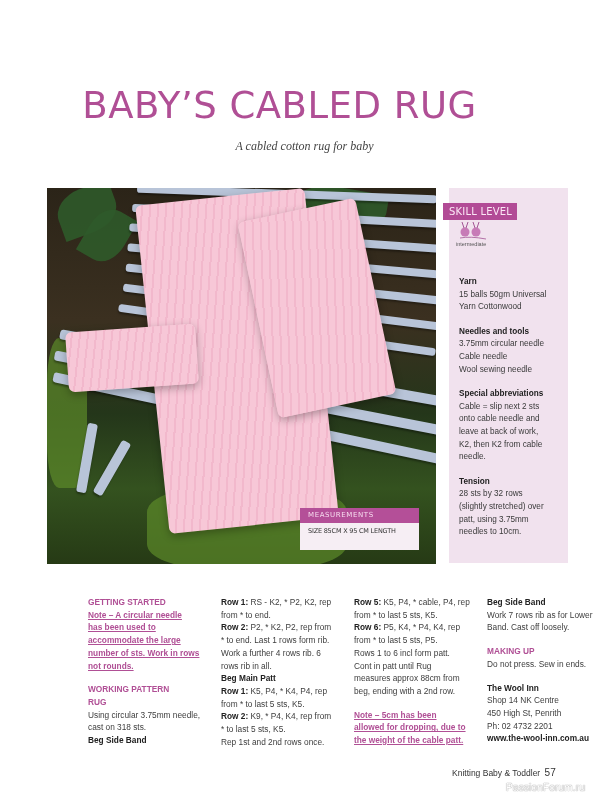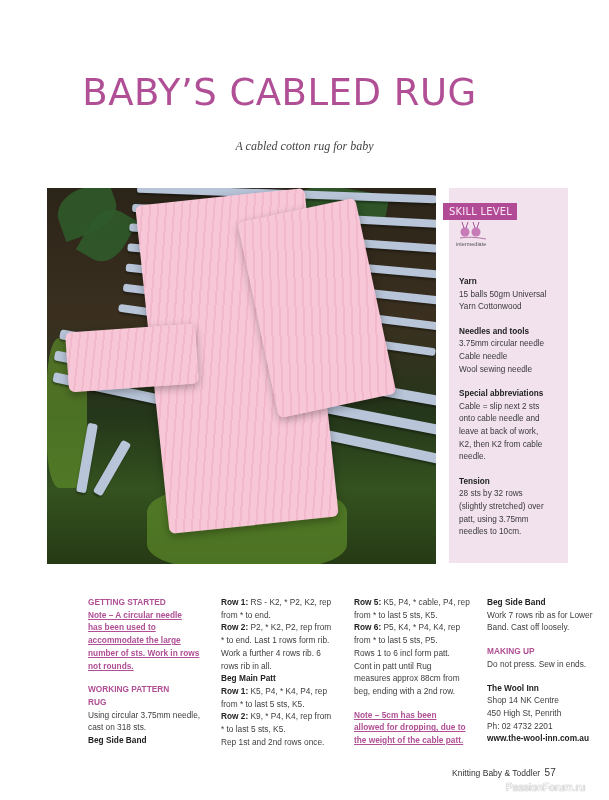--- a/index.html
+++ b/index.html
@@ -1,18 +1,18 @@
 <!DOCTYPE html>
 <html><head>
 <meta charset="utf-8">
 <style>
   html, body { margin: 0; padding: 0; background: #ffffff; }
   body { width: 609px; height: 800px; position: relative; overflow: hidden;
          font-family: "Liberation Sans", sans-serif; color: #3a3a3a; }
-  .title { position: absolute; left: 0; width: 559px; top: 71px; text-align: center;
+  .title { position: absolute; left: 0; width: 559px; top: 84px; text-align: center;
            font-family: "DejaVu Sans", sans-serif; font-size: 37px; letter-spacing: 0.5px;
            color: #b04f95; font-weight: normal; margin: 0; }
   .subtitle { position: absolute; left: 0; width: 609px; top: 139px; text-align: center;
               font-family: "Liberation Serif", serif; font-style: italic; font-size: 12px; color: #444; }
 
   
   .photo { position: absolute; left: 47px; top: 188px; width: 389px; height: 376px; overflow: hidden;
            background: linear-gradient(180deg, #2b2418 0%, #3b3020 35%, #24361a 60%, #34521f 80%, #263a15 100%); }
   .leaf { position: absolute; background: #2f5a2a; border-radius: 50% 0 50% 0; opacity: .9; }
   .slat { position: absolute; background: #b8c4d8; border-radius: 3px; box-shadow: 0 2px 2px rgba(0,0,0,.35); }
@@ -76,20 +76,24 @@
   <div class="slat" style="left:4px;top:200px;width:395px;height:10px;transform:rotate(11deg)"></div>
   <div class="slat" style="left:2px;top:225px;width:395px;height:10px;transform:rotate(12deg)"></div>
 
   <div class="slat" style="left:35px;top:235px;width:10px;height:70px;transform:rotate(10deg)"></div>
   <div class="slat" style="left:60px;top:250px;width:10px;height:60px;transform:rotate(30deg)"></div>
 
   <div class="rug" style="left:105px;top:8px;width:170px;height:330px;transform:rotate(-6deg);border-radius:6px"></div>
   <div class="rug" style="left:20px;top:140px;width:130px;height:60px;transform:rotate(-4deg);border-radius:6px"></div>
   <div class="rug" style="left:210px;top:20px;width:120px;height:200px;transform:rotate(-12deg);border-radius:6px"></div>
 
+  <div class="meas-box" style="left:253px;top:320px">
+    <div class="meas-head">MEASUREMENTS</div>
+    <div class="meas-val">SIZE 85CM X 95 CM LENGTH</div>
+  </div>
 </div>
 
 <div class="panel">
   <div class="badge" style="top:15px">SKILL LEVEL</div>
   <svg class="skill-icon" viewBox="0 0 30 22">
     <circle cx="7" cy="12" r="4.5" fill="#c77bb7"></circle>
     <circle cx="18" cy="12" r="4.5" fill="#c77bb7"></circle>
     <line x1="4" y1="2" x2="6" y2="8" stroke="#a35595" stroke-width="1"></line>
     <line x1="10" y1="2" x2="8" y2="8" stroke="#a35595" stroke-width="1"></line>
     <line x1="15" y1="2" x2="17" y2="8" stroke="#a35595" stroke-width="1"></line>

